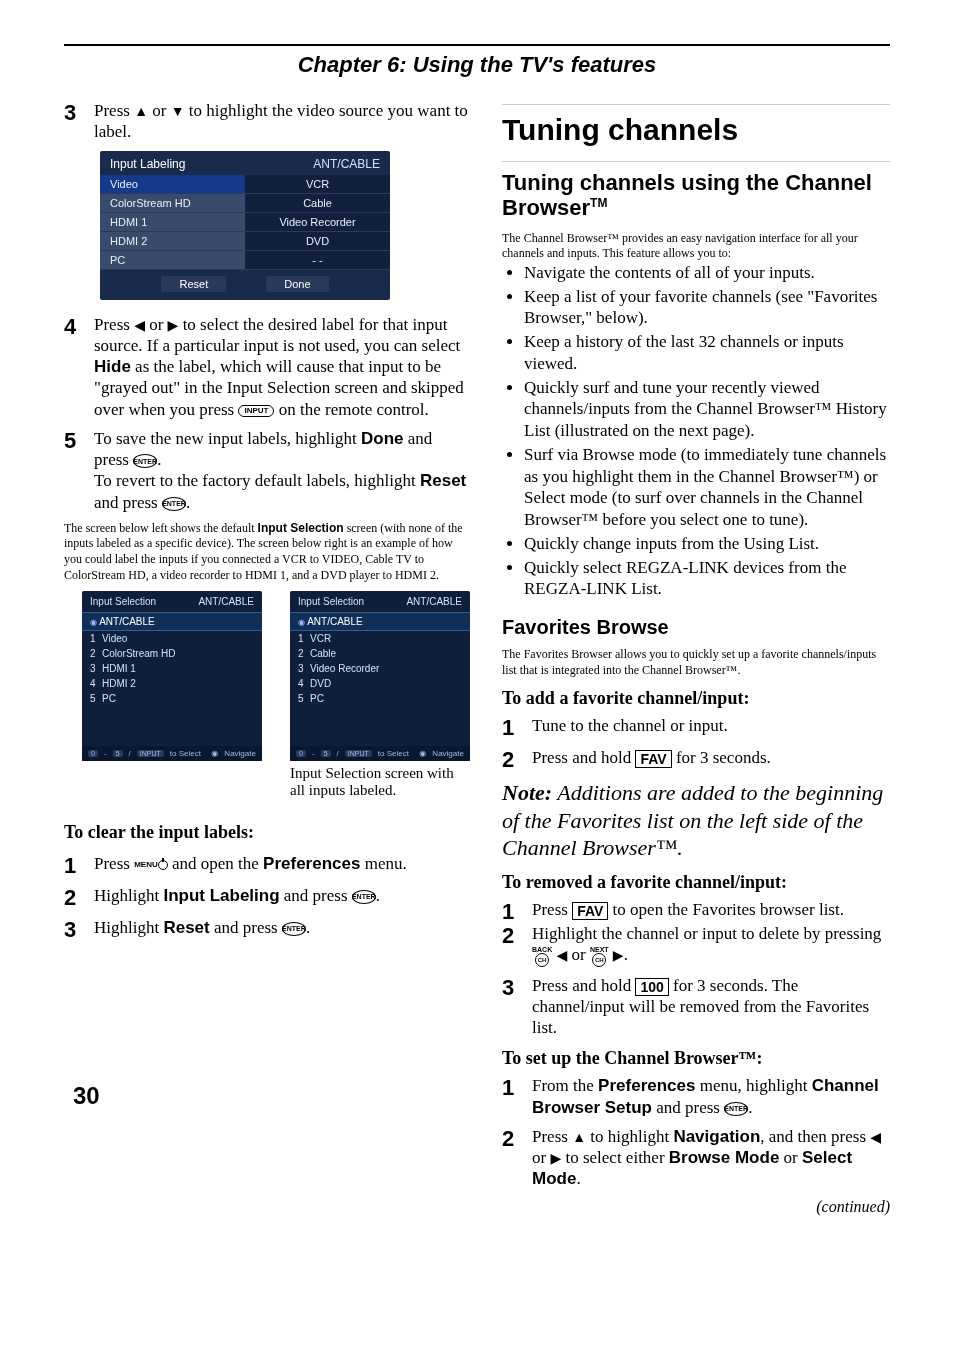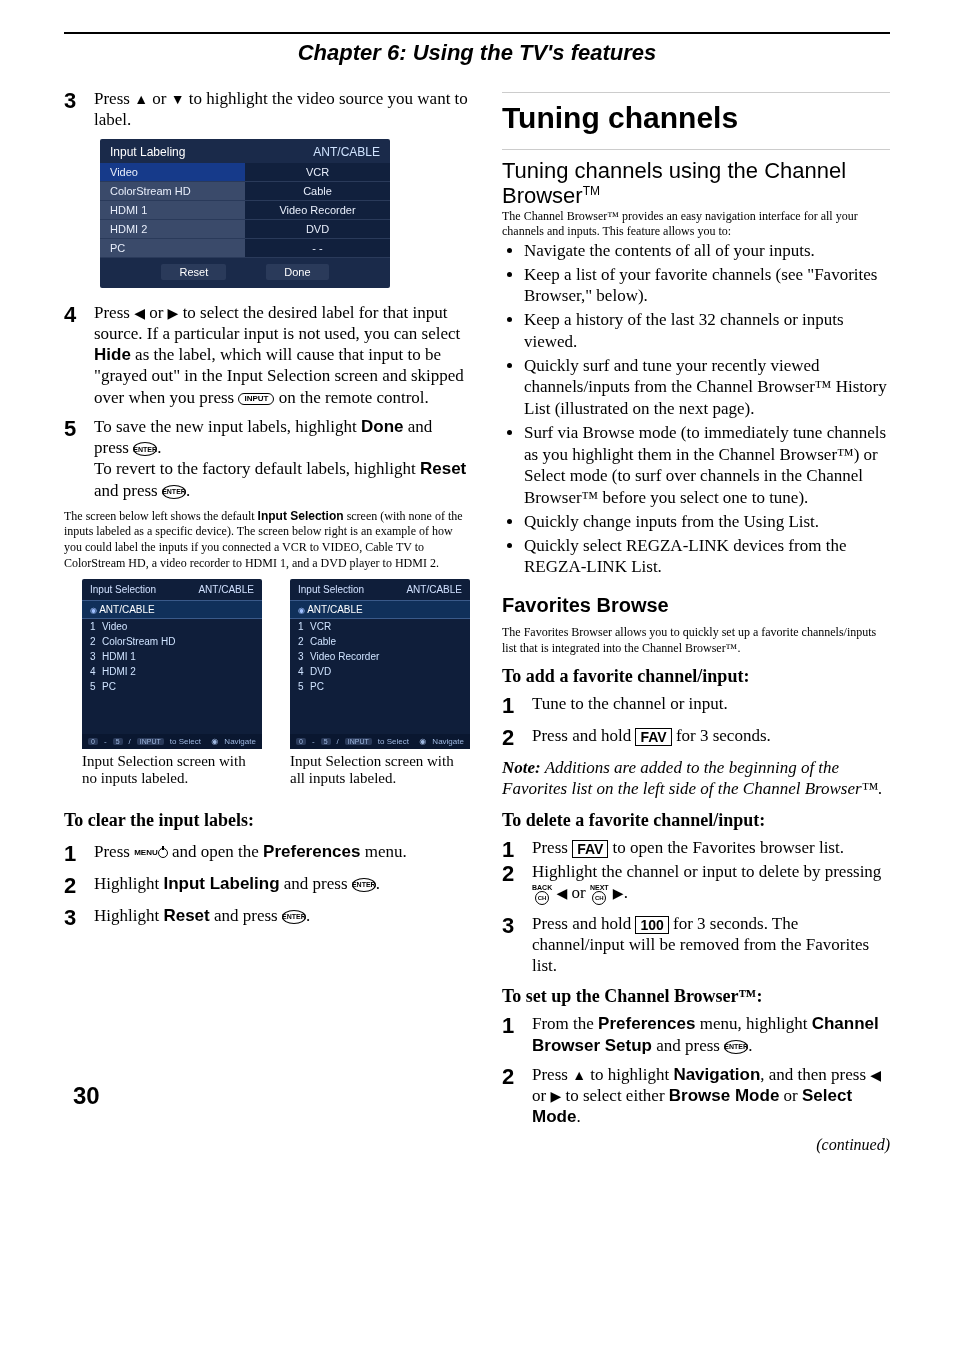--- a/index.html
+++ b/index.html
@@ -1,44 +1,44 @@
 <!DOCTYPE html>
 <html><head>
 <meta charset="utf-8">
 <style>
   * { box-sizing: border-box; margin: 0; padding: 0; }
   html, body { width: 954px; height: 1354px; background: #fff; font-family: "Times New Roman", Times, serif; color: #000; }
-  .page { position: relative; width: 954px; height: 1154px; padding: 32px 64px 48px 64px; }
+  .page { position: relative; width: 954px; height: 1154px; padding: 44px 64px 48px 64px; }
   .hr-top { border-top: 2px solid #000; margin-bottom: 6px; }
   .chapter { text-align: center; font-style: italic; font-weight: bold; font-family: Arial, Helvetica, sans-serif; font-size: 22px; margin-bottom: 22px; }
   .columns { display: flex; gap: 32px; }
   .col { width: 50%; }
   p { font-size: 12px; line-height: 1.3; }
   .step { display: flex; gap: 8px; margin-bottom: 8px; align-items: flex-start; }
   .step-num { font-family: Arial, Helvetica, sans-serif; font-weight: bold; font-size: 22px; width: 22px; flex-shrink: 0; line-height: 1.0; margin-top: 2px; }
   .step-body { flex: 1; font-size: 17px; line-height: 1.25; }
   .bold-sans { font-family: Arial, Helvetica, sans-serif; font-weight: bold; text-align: center; }
   .arrow { font-family: Arial, sans-serif; font-size: 14px; }
   .btn-pill { display: inline-flex; align-items: center; justify-content: center; border: 1.2px solid #000; border-radius: 10px; font-family: Arial, sans-serif; font-size: 8px; font-weight: bold; padding: 1px 5px; vertical-align: middle; line-height: 1; }
   .btn-oval { display: inline-flex; align-items: center; justify-content: center; border: 1.2px solid #000; border-radius: 50%; width: 24px; height: 14px; font-family: Arial, sans-serif; font-size: 7px; font-weight: bold; vertical-align: middle; line-height: 1; }
   .btn-square { display: inline-flex; align-items: center; justify-content: center; border: 1.2px solid #000; font-family: Liberation Sans, sans-serif; font-size: 14px; font-weight: bold; padding: 1px 4px; vertical-align: middle; line-height: 1; }
   .btn-menu { display: inline-flex; flex-direction: row; align-items: center; vertical-align: middle; line-height: 1; font-family: Arial, sans-serif; }
   .btn-menu .top { font-size: 8px; font-weight: bold; }
   .btn-menu .circ { width: 10px; height: 10px; border: 1.2px solid #000; border-radius: 50%; position: relative; }
   .btn-menu .circ::after { content:""; position:absolute; width:2px; height:4px; background:#000; top:-3px; left:50%; transform:translateX(-50%); }
   .btn-ch { display: inline-flex; flex-direction: column; align-items: center; vertical-align: middle; line-height:1; font-family: Arial,sans-serif; font-size:7px; font-weight:bold; }
   .btn-ch .circle { width:14px; height:14px; border:1.2px solid #000; border-radius:50%; display:flex; align-items:center; justify-content:center; font-size:6px; }
   h1.tuning { font-size: 30px; font-family: Arial, Helvetica, sans-serif; font-weight: bold; margin-top: 4px; margin-bottom: 14px; }
-  h2.sub { font-size: 22px; font-family: Arial, Helvetica, sans-serif; font-weight: normal; line-height: 1.15; }
+  h2.sub { font-size: 22px; font-family: Arial, Helvetica, sans-serif; font-weight: bold; line-height: 1.15; margin-bottom: 10px; }
   .tm { font-size: 12px; vertical-align: super; }
   .bullets { padding-left: 22px; }
   .bullets li { font-size: 17px; line-height: 1.28; margin-bottom: 2px; list-style: disc; }
   .h4serif { font-family: "Times New Roman", serif; font-weight: bold; font-size: 18px; margin-top: 10px; margin-bottom: 6px; }
   .h4a { font-family: Arial, sans-serif; font-weight: bold; font-size: 20px; margin: 16px 0 8px 0; }
-  .note { font-style: italic; font-size: 17px; line-height: 1.25; margin: 6px 0 6px 0; }
+  .note { font-style: italic; font-size: 22px; line-height: 1.25; margin: 6px 0 6px 0; }
   .hr-col { border-top: 1px solid #888; margin: 4px 0 8px 0; background:#ccc; height:1px; border:none;}
   .page-num { position: absolute; bottom: 44px; left: 64px; font-family: Arial, Helvetica, sans-serif; font-size: 24px; font-weight: bold; margin-left: 9px; }
   .continued { text-align: right; font-style: italic; font-size: 16px; margin-top: 8px; }
 
   
   .osd { background: #1a2a4a; color: #fff; font-family: Arial, sans-serif; font-size: 12px; border-radius: 2px; }
   .osd-labeling { width: 290px; margin: 8px auto 14px 36px; }
   .osd-header { display:flex; justify-content:space-between; padding: 6px 10px 4px 10px; color:#fff; font-size:12px;}
   .osd-header .right { color:#cfe3ff; }
   .osd-cols { display:flex; }
@@ -137,21 +137,20 @@
               </div>
           <div class="ant">ANT/CABLE</div>
           <div class="srow"><span class="n">1</span><span>Video</span></div>
           <div class="srow"><span class="n">2</span><span>ColorStream HD</span></div>
           <div class="srow"><span class="n">3</span><span>HDMI 1</span></div>
           <div class="srow"><span class="n">4</span><span>HDMI 2</span></div>
           <div class="srow"><span class="n">5</span><span>PC</span></div>
           <div class="space"></div>
           <div class="foot"><span class="k">0</span> - <span class="k">5</span> / <span class="k">INPUT</span> <span>to Select</span> &nbsp; ◉ <span>Navigate</span></div>
         </div>
-        <div class="sel-caption">Input Selection screen with no inputs labeled.</div>
       </div>
       <div class="sel-col">
         <div class="osd osd-sel">
           <div class="head">
                 <span>Input Selection</span>
                 <span>ANT/CABLE</span>
               </div>
           <div class="ant">ANT/CABLE</div>
           <div class="srow"><span class="n">1</span><span>VCR</span></div>
           <div class="srow"><span class="n">2</span><span>Cable</span></div>
@@ -219,21 +218,21 @@
     </div>
     <div class="step">
       <div class="step-num">2</div>
       <div class="step-body">
         <span>Press and hold </span><span class="btn-square">FAV</span><span> for 3 seconds.</span>
       </div>
     </div>
 
     <p class="note"><span style="font-weight:bold;">Note:</span><span> Additions are added to the beginning of the Favorites list on the left side of the Channel Browser™.</span></p>
 
-    <div class="h4serif">To delete a favorite channel/input:</div>
+    <div class="h4serif">To removed a favorite channel/input:</div>
     <div class="step" style="margin-bottom:0;">
       <div class="step-num">1</div>
       <div class="step-body">
         <span>Press </span><span class="btn-square">FAV</span><span> to open the Favorites browser list.</span>
       </div>
     </div>
     <div class="step">
       <div class="step-num">2</div>
       <div class="step-body">
         <span>Highlight the channel or input to delete by pressing </span><span class="btn-ch">

